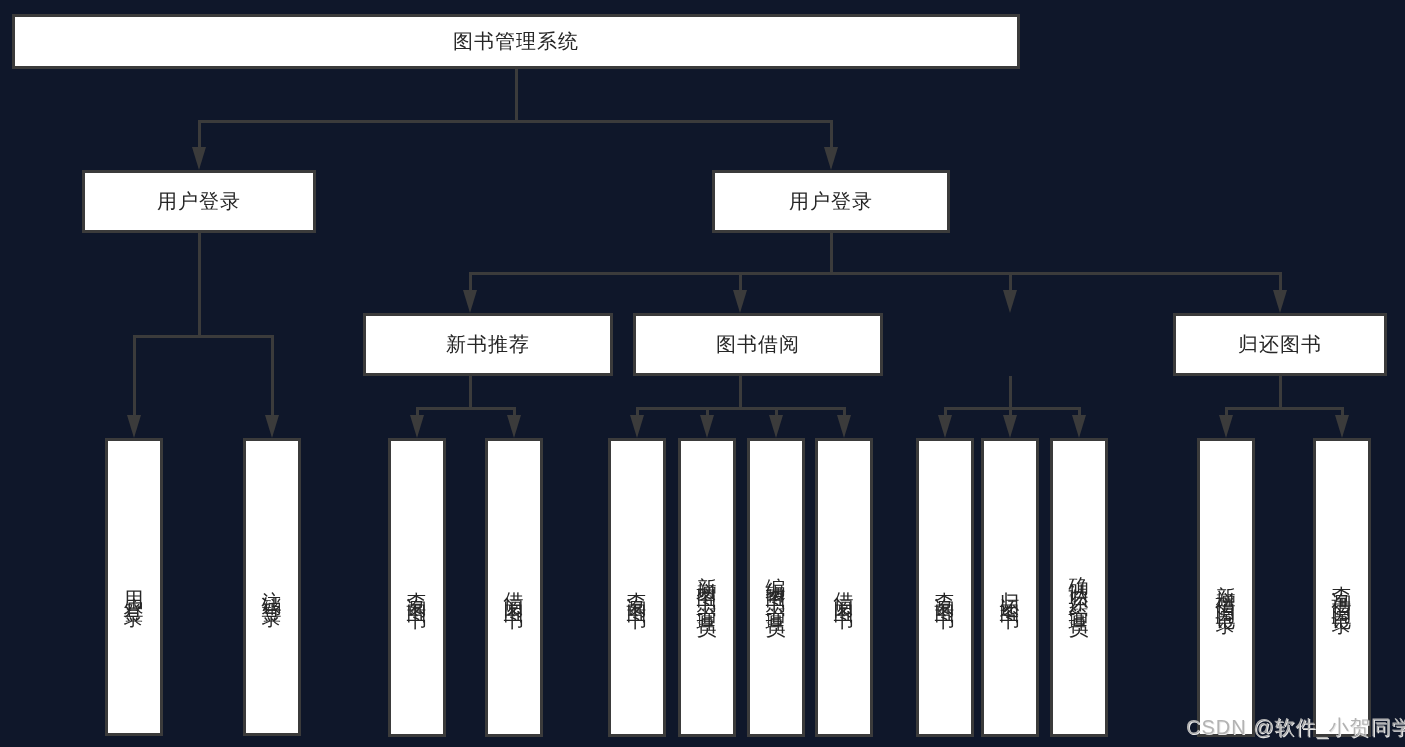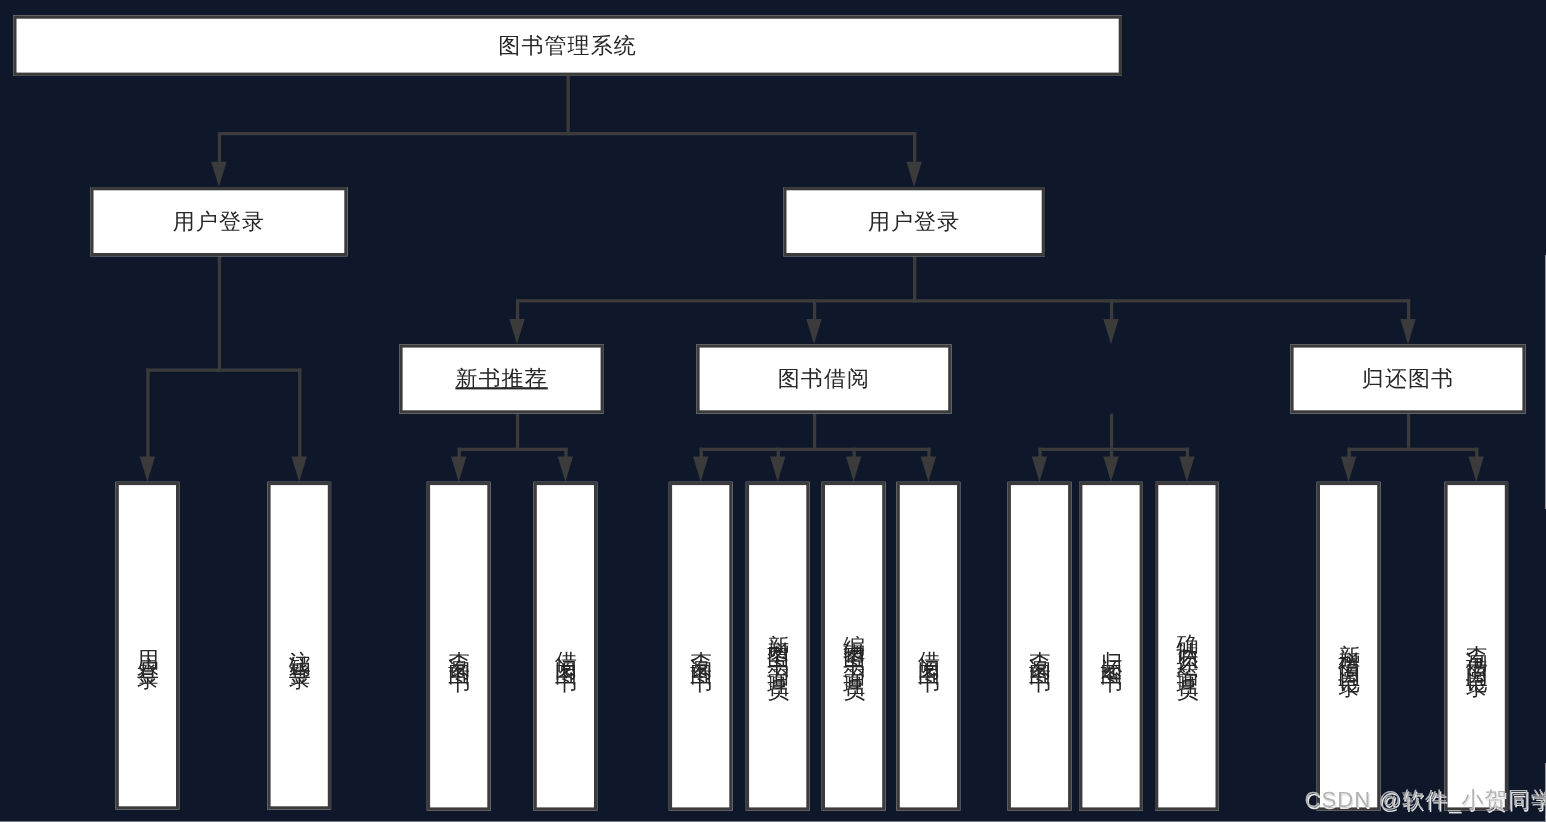--- a/index.html
+++ b/index.html
@@ -59,22 +59,22 @@
 <div id="canvas">
 
   <div class="node h-node" style="left:12px; top:14px; width:1008px; height:55px;">图书管理系统</div>
 
   <div class="node h-node" style="left:82px; top:170px; width:234px; height:63px;">用户登录</div>
   <div class="node h-node" style="left:712px; top:170px; width:238px; height:63px;">用户登录</div>
 
   <div class="node v-node" style="left:105px; top:438px; width:58px; height:298px;">用户登录</div>
   <div class="node v-node" style="left:243px; top:438px; width:58px; height:298px;">注销登录</div>
 
-  <div class="node h-node" style="left:363px; top:313px; width:186px; height:63px;text-decoration:underline;">新书推荐</div>
-  <div class="node h-node" style="left:633px; top:313px; width:232px; height:63px;">图书借阅</div>
+  <div class="node h-node" style="left:363px; top:313px; width:250px; height:63px;">新书推荐</div>
+  <div class="node h-node" style="left:633px; top:313px; width:250px; height:63px;">图书借阅</div>
   <div class="node h-node" style="left:1173px; top:313px; width:214px; height:63px;">归还图书</div>
 
   <div class="node v-node" style="left:388px; top:438px; width:58px; height:299px;">查询图书</div>
   <div class="node v-node" style="left:485px; top:438px; width:58px; height:299px;">借阅图书</div>
 
   <div class="node v-node" style="left:608px; top:438px; width:58px; height:299px;">查询图书</div>
   <div class="node v-node" style="left:678px; top:438px; width:58px; height:299px;">新增图书（管理员）</div>
   <div class="node v-node" style="left:747px; top:438px; width:58px; height:299px;">编辑图书（管理员）</div>
   <div class="node v-node" style="left:815px; top:438px; width:58px; height:299px;">借阅图书</div>
 

